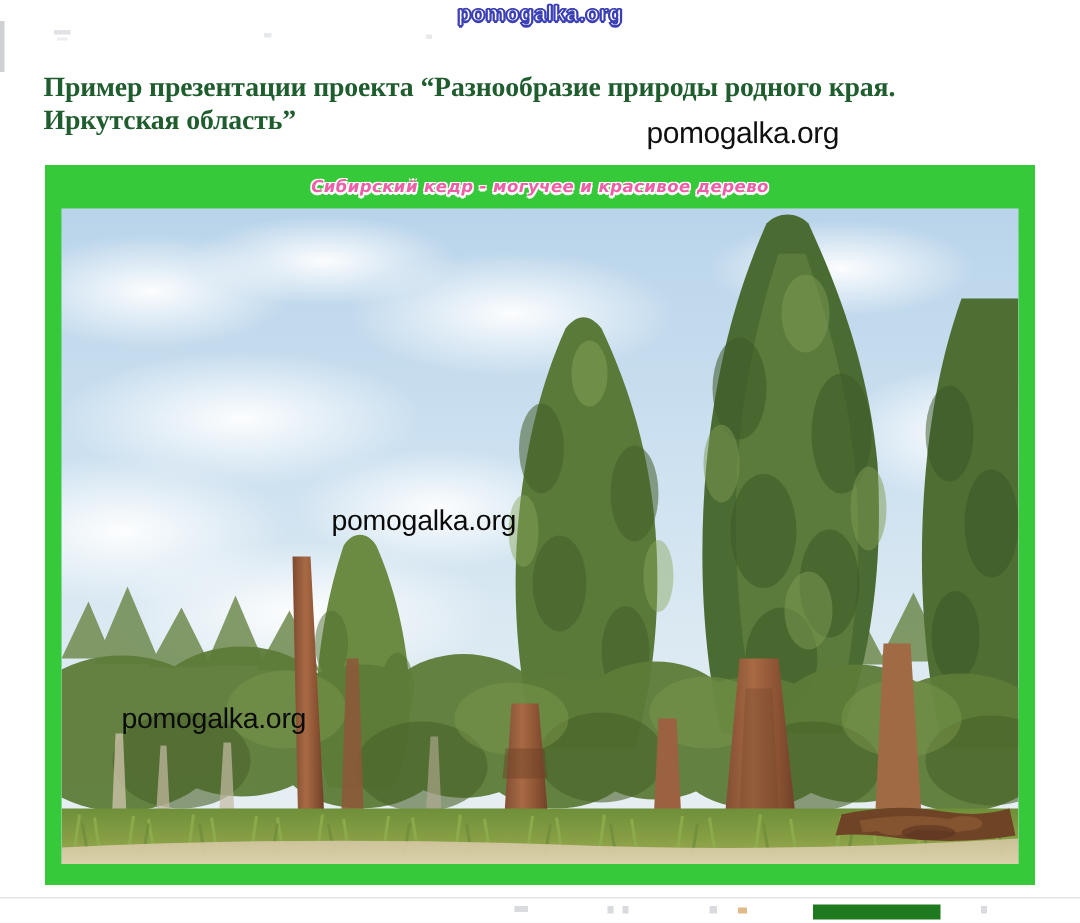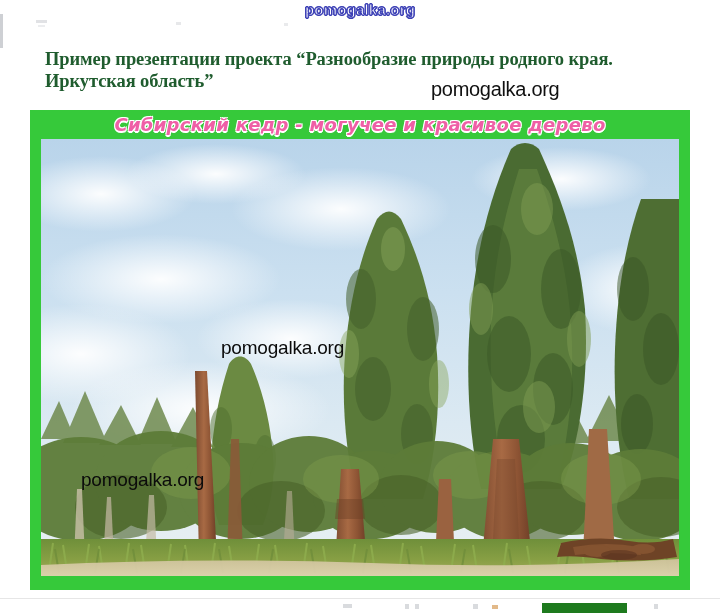--- a/index.html
+++ b/index.html
@@ -46,21 +46,21 @@
     opacity: .7;
   }
   .art-dot-1 { left: 36px; top: 20px; width: 11px; height: 3px; }
   .art-dot-2 { left: 38px; top: 25px; width: 7px;  height: 2px; opacity:.35; }
   .art-dot-3 { left: 176px; top: 22px; width: 5px; height: 3px; opacity:.45; }
   .art-dot-4 { left: 284px; top: 23px; width: 4px; height: 3px; opacity:.40; }
 
   
   .doc-title {
     position: absolute;
-    left: 45px;
+    left: 29px;
     top: 48px;
     width: 640px;
     font-family: "Liberation Serif", "DejaVu Serif", serif;
     font-weight: bold;
     font-size: 18.5px;
     line-height: 22px;
     color: #1f5c2e;
     letter-spacing: -0.1px;
   }
 
@@ -86,21 +86,21 @@
     height: 480px;
     background: #36c93a;
     box-sizing: border-box;
     padding: 0;
   }
   .slide-heading {
     height: 29px;
     line-height: 29px;
     text-align: center;
     font-family: "DejaVu Sans", sans-serif;
-    font-size: 18px;
+    font-size: 11px;
     font-weight: bold;
     font-style: italic;
     color: #ef5fa6;
     text-shadow:
       -1px -1px 0 #ffffff, 1px -1px 0 #ffffff,
       -1px  1px 0 #ffffff, 1px  1px 0 #ffffff,
        0    2px 0 #ffffff;
     letter-spacing: 0.3px;
     user-select: none;
   }

